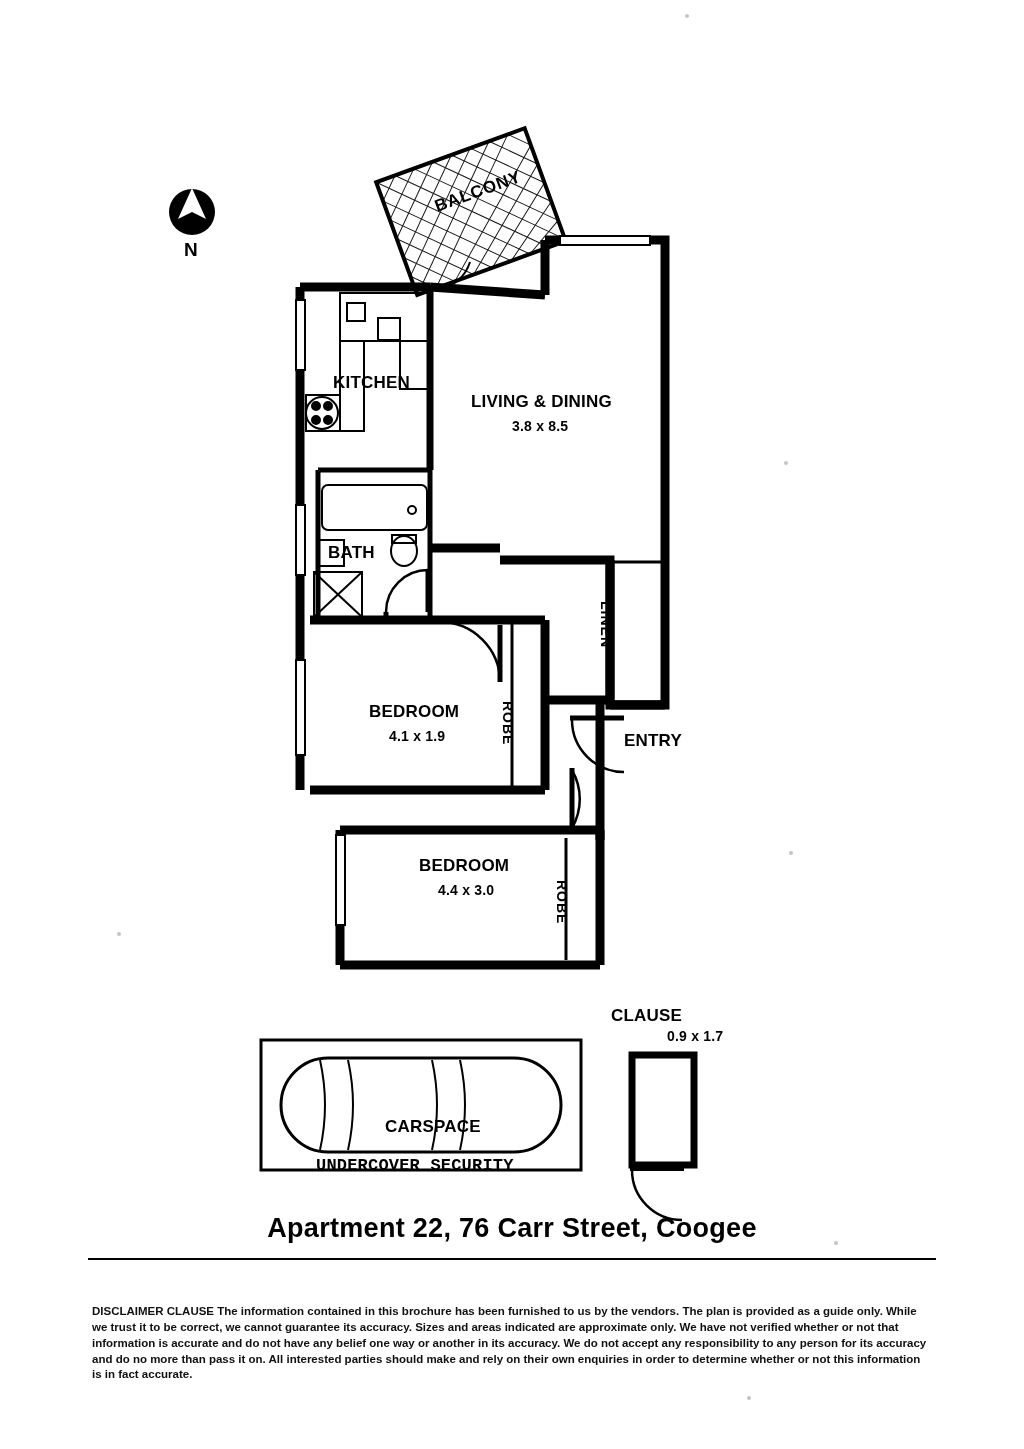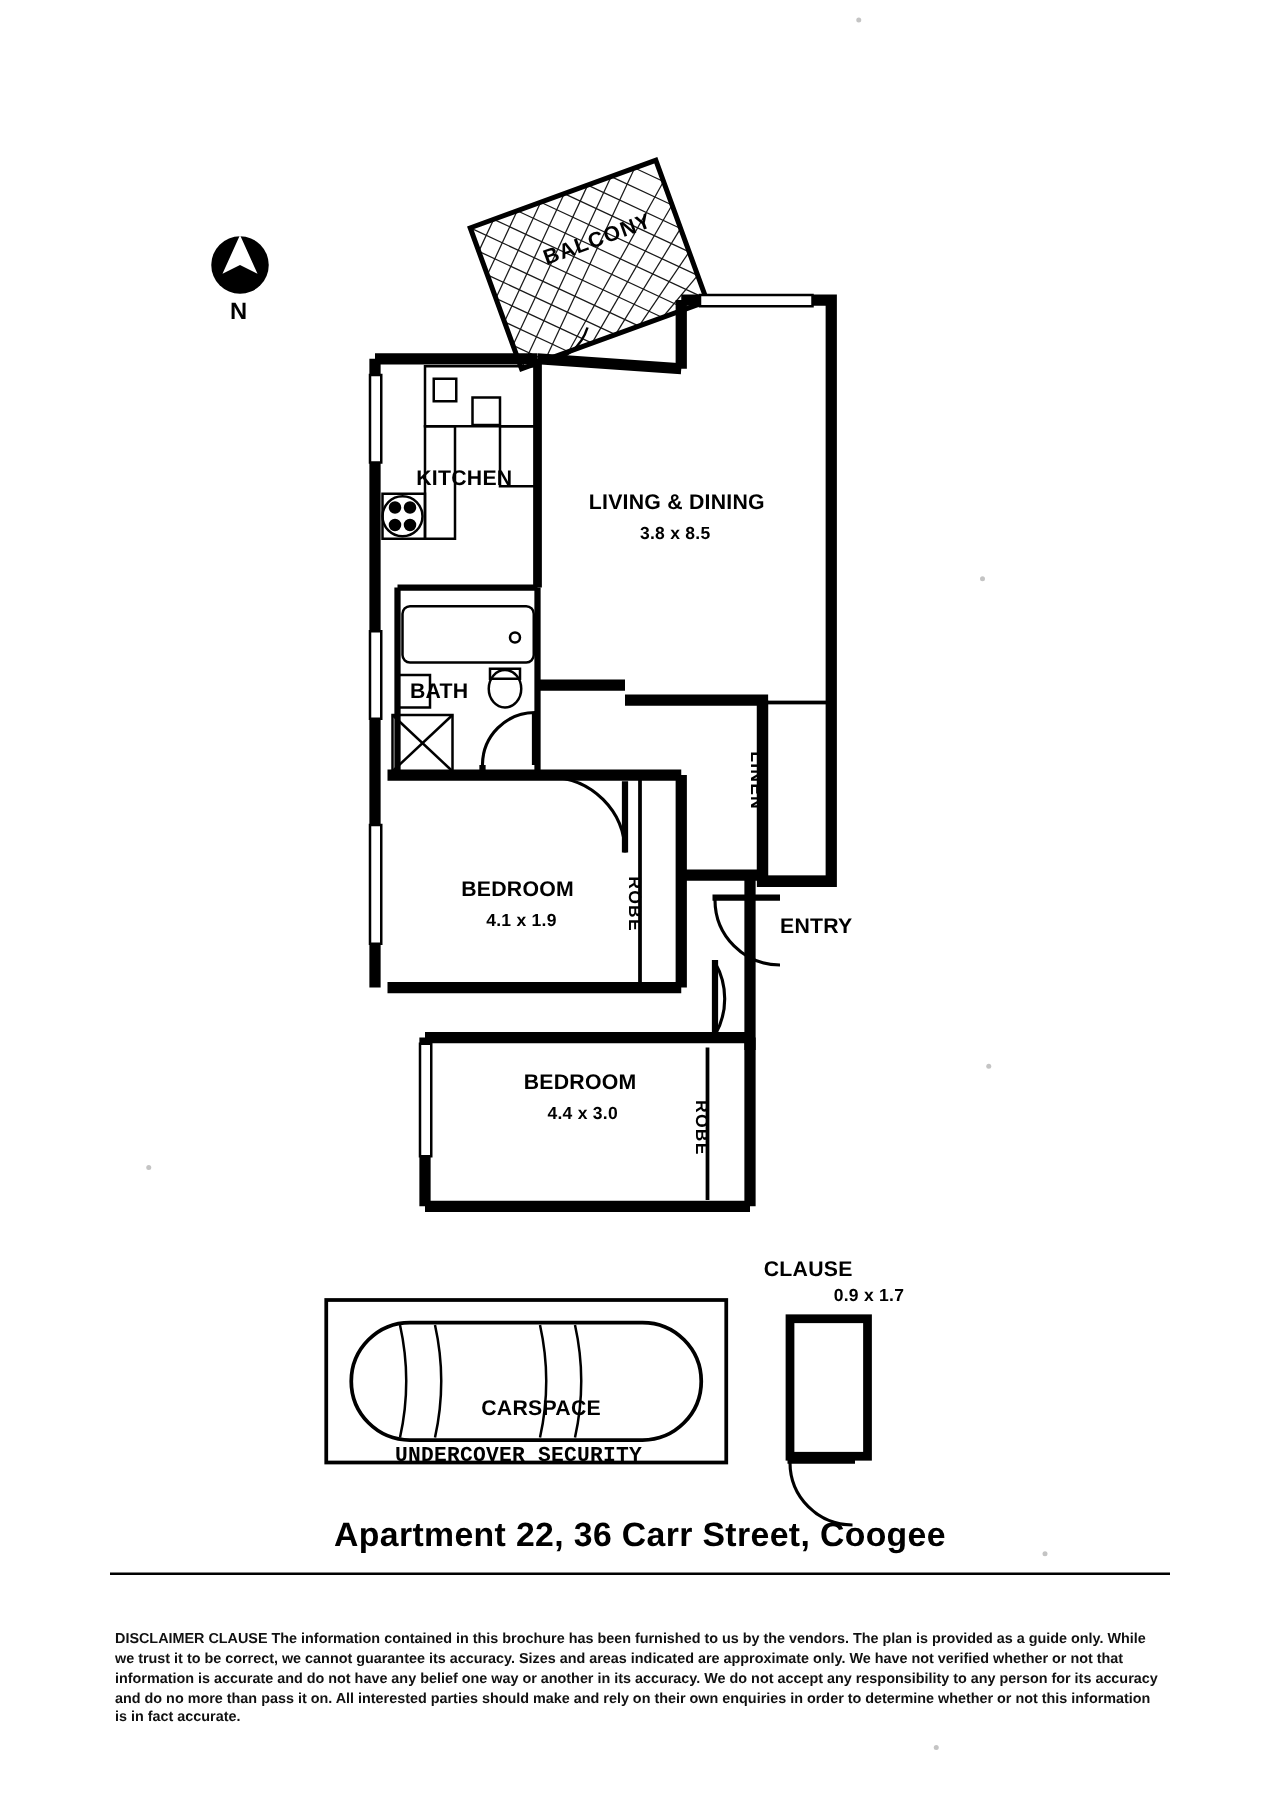--- a/index.html
+++ b/index.html
@@ -251,15 +251,15 @@
 <div class="lbl room-dim" style="left:438px; top:882px;">4.4 x 3.0</div>
 
 <div class="lbl small-rot" style="left:570px; top:880px; transform:rotate(90deg); transform-origin:left top; letter-spacing:1px;">ROBE</div>
 
 <div class="lbl room-name" style="left:611px; top:1006px;">CLAUSE</div>
 <div class="lbl room-dim" style="left:627px; top:1028px;margin-left:40px;">0.9 x 1.7</div>
 
 <div class="lbl room-name" style="left:316px; top:1156px;font-family:Liberation Mono, monospace;">UNDERCOVER SECURITY</div>
 <div class="lbl room-name" style="left:385px; top:1117px;">CARSPACE</div>
 
-<div id="title">Apartment 22, 36 Carr Street, Coogee</div>
+<div id="title">Apartment 22, 76 Carr Street, Coogee</div>
 <div id="rule"></div>
 <div id="disclaimer">DISCLAIMER CLAUSE The information contained in this brochure has been furnished to us by the vendors. The plan is provided as a guide only. While we trust it to be correct, we cannot guarantee its accuracy. Sizes and areas indicated are approximate only. We have not verified whether or not that information is accurate and do not have any belief one way or another in its accuracy. We do not accept any responsibility to any person for its accuracy and do no more than pass it on. All interested parties should make and rely on their own enquiries in order to determine whether or not this information is in fact accurate.</div>
 
 </body></html>

